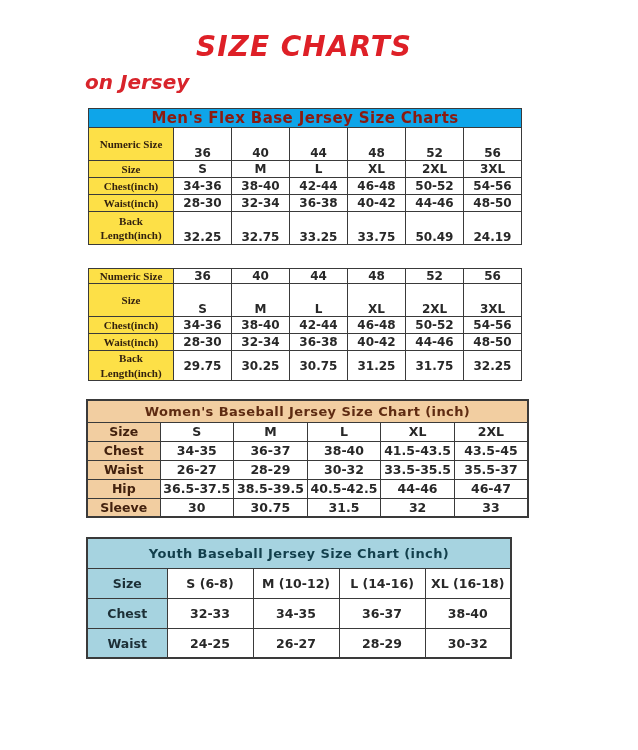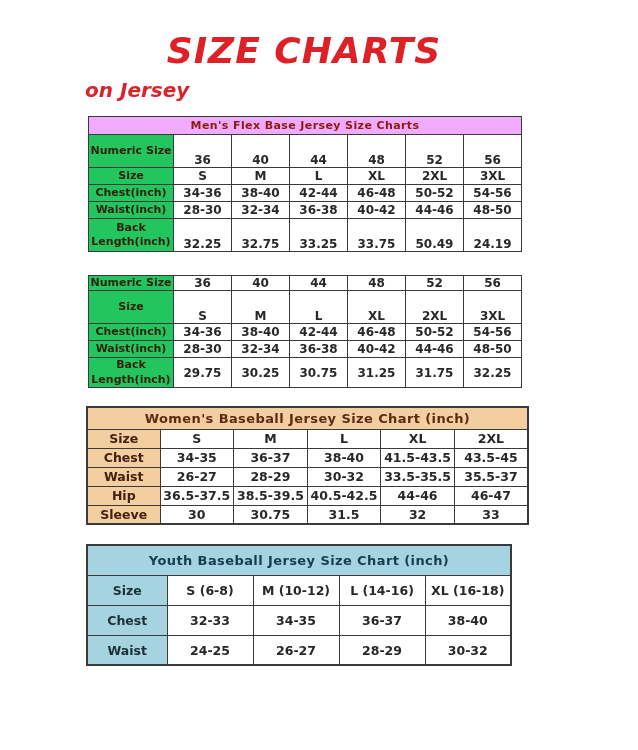--- a/index.html
+++ b/index.html
@@ -5,21 +5,21 @@
   html, body { margin:0; padding:0; background:#ffffff; }
   body {
     width:638px; height:750px; overflow:hidden;
     font-family:"DejaVu Sans","Liberation Sans",sans-serif;
   }
   .page { position:relative; width:638px; height:750px; background:#ffffff; }
 
   .page-title {
     margin:30px 30px 4px 0;
     text-align:center;
-    font-size:36px;
+    font-size:28px;
     font-weight:800;
     font-style:italic;
     letter-spacing:1px;
     color:#de2027;
   }
   .page-subtitle {
     margin:6px 60px 0 85px;
     font-size:20px;
     font-weight:800;
     font-style:italic;
@@ -40,22 +40,22 @@
   .tbl-title { letter-spacing:.4px; }
   .val { background:#ffffff; color:#282828; }
 
   
   .t-men { margin-left:88px; }
   .t1 { margin-top:12px; }
   .t2 { margin-top:23px; }
   .t-men table { width:433px; }
   .t-men col.c-lbl { width:85px; }
   .t-men col.c-val { width:58px; }
-  .t-men .tbl-title { background:#f0abfc; color:#8b1b10; font-size:11px; height:17px; }
-  .t-men .lbl { background:#22c55e; color:#33220f; font-size:11px; line-height:1.3; }
+  .t-men .tbl-title { background:#0ea5e9; color:#8b1b10; font-size:15px; height:17px; }
+  .t-men .lbl { background:#fde047; color:#33220f; font-size:11px; line-height:1.3;font-family:Liberation Serif, serif; }
   .t-men .val { font-size:12px; }
   .t-men tr:nth-child(2) { height:31px; }
   .t-men tr:nth-child(3), .t-men tr:nth-child(4), .t-men tr:nth-child(5) { height:17px; }
   .t-men tr:nth-child(6) { height:32px; }
   .t-men tr:nth-child(2) .val, .t-men tr:nth-child(6) .val { vertical-align:top; padding-top:18px; }
 
   
   .t-women { margin:18px 0 0 86px; }
   .t-women table { width:441px; border:2px solid #3a3a3a; }
   .t-women col.c-lbl { width:73px; }

